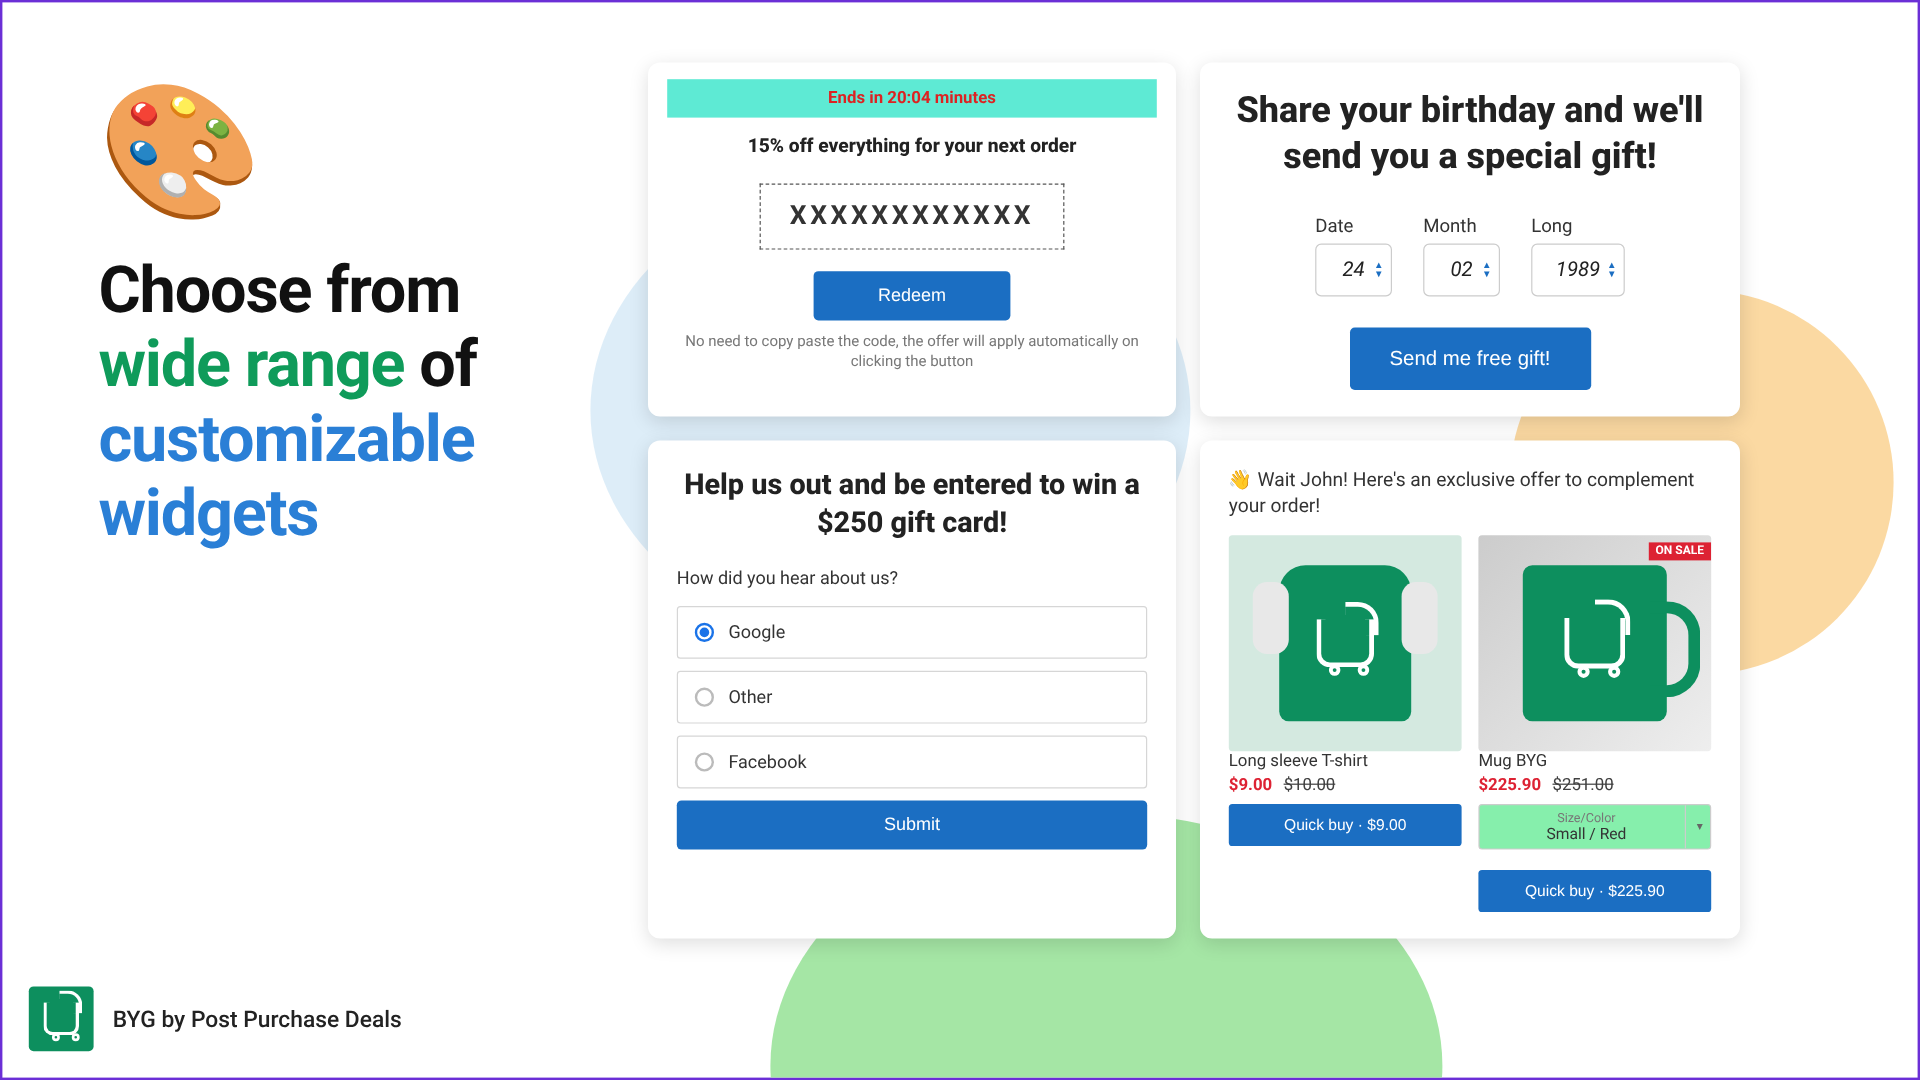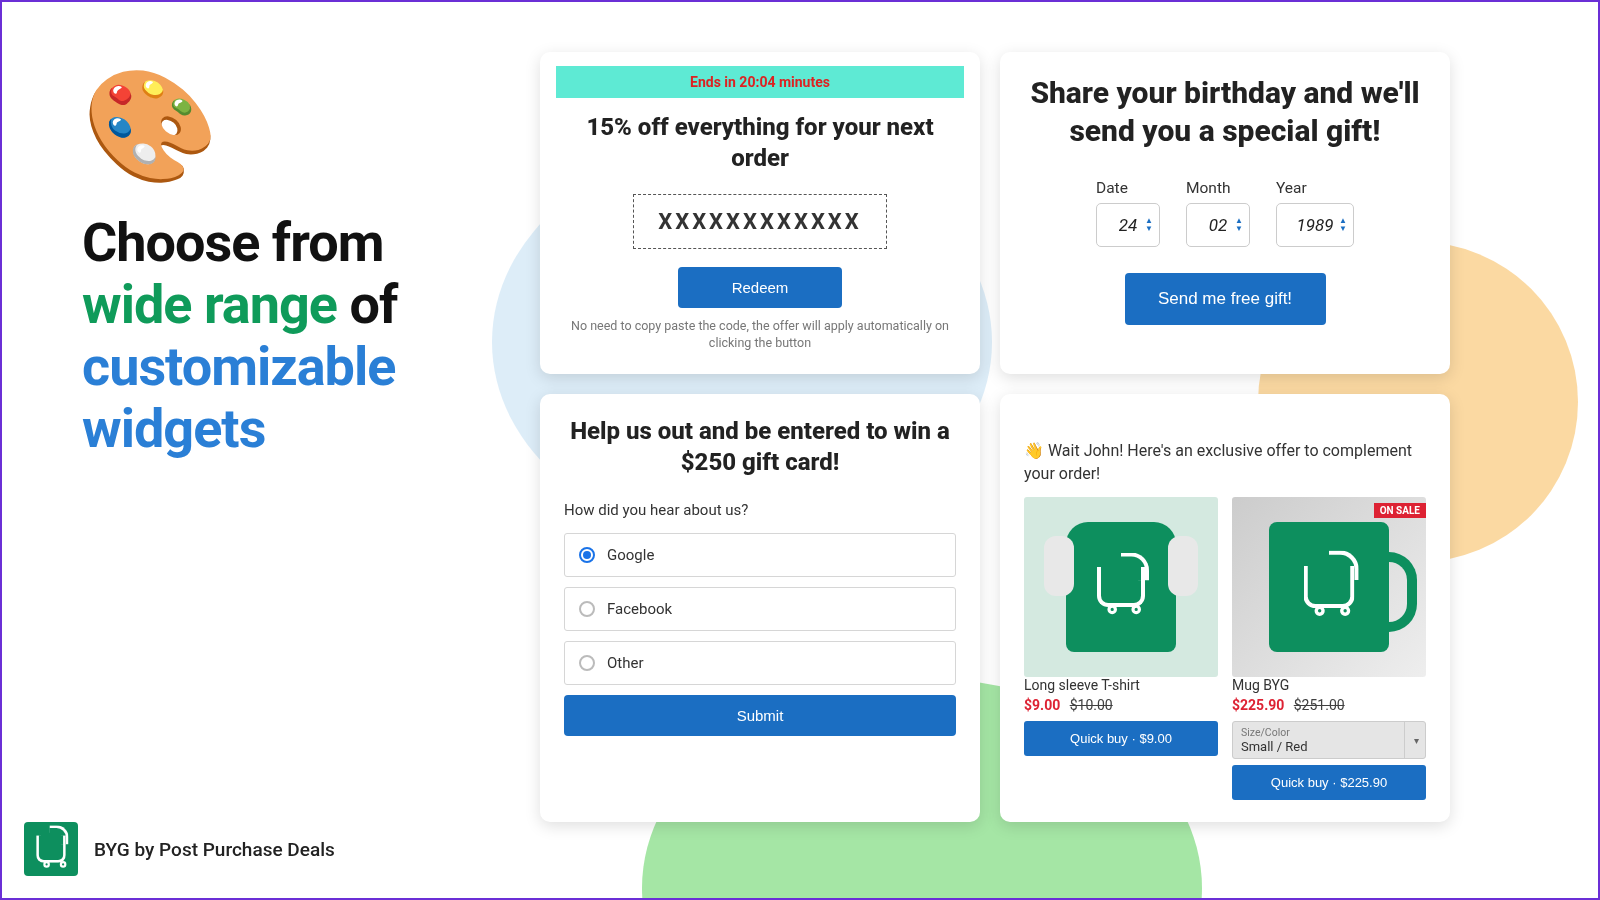--- a/index.html
+++ b/index.html
@@ -14,61 +14,61 @@
 .bg-blob-orange { position:absolute; right:20px; top:240px; width:320px; height:320px; background:#f9c97a; border-radius:50%; opacity:.7; z-index:0;}
 .bg-blob-green { position:absolute; left:640px; bottom:-200px; width:560px; height:420px; background:#8fe08f; border-radius:50%; opacity:.8; z-index:0;}
 .left-col { position:absolute; left:80px; top:70px; width:430px; z-index:2;}
 .palette-icon { font-size:110px; line-height:1; margin-bottom:30px; }
 .headline { font-size:54px; font-weight:700; line-height:1.15; color:#111; letter-spacing:-1px;}
 .headline .green { color:#0f9b5a; }
 .headline .blue { color:#2a7fd6; }
 .grid { position:absolute; left:538px; top:50px; width:910px; z-index:2; display:grid; grid-template-columns: 440px 450px; gap:20px; }
 .card { background:#fff; border-radius:10px; box-shadow:0 4px 16px rgba(0,0,0,.13); padding:22px 24px; position:relative; }
 .timer-bar { background:#5eead4; color:#d22; font-weight:700; font-size:14px; text-align:center; padding:8px 0; margin:-8px -8px 14px -8px; }
-.promo-title { font-size:24px; font-weight:800; text-align:center; color:#222; line-height:1.3; margin-bottom:20px;}
+.promo-title { font-size:16px; font-weight:800; text-align:center; color:#222; line-height:1.3; margin-bottom:20px;}
 .code-box { border:1.5px dashed #555; text-align:center; letter-spacing:3px; font-size:22px; font-weight:700; color:#333; padding:14px 8px; width:65%; margin:0 auto 18px;}
 .btn-primary { background:#1b6ec2; color:#fff; border:none; border-radius:4px; font-size:15px; font-weight:500; padding:12px 0; cursor:pointer; display:block; text-align:center;}
 .btn-redeem { width:42%; margin:12px auto 10px;}
 .disclaimer { font-size:12.5px; color:#777; text-align:center; line-height:1.35;}
 .bday-title { font-size:30px; font-weight:800; text-align:center; color:#222; line-height:1.25; margin-bottom:30px;}
 .bday-fields { display:flex; justify-content:center; gap:26px; margin-bottom:26px;}
 .bday-field label { display:block; font-size:15.5px; color:#333; margin-bottom:6px;}
 .spin-input { width:64px; height:44px; border:1px solid #ccc; border-radius:5px; display:flex; align-items:center; justify-content:center; font-size:17px; color:#222; position:relative; background:#fff;font-style:italic;}
 .spin-input.wide { width:78px; }
 .spin-arrows { position:absolute; right:6px; top:50%; transform:translateY(-50%); display:flex; flex-direction:column; font-size:8px; color:#1b6ec2; line-height:1;}
 .btn-send { width:50%; margin:0 auto; padding:16px 0; font-size:17px;}
 .survey-title { font-size:24px; font-weight:800; text-align:center; color:#222; line-height:1.3; margin-bottom:22px;}
 .survey-q { font-size:15px; color:#333; margin-bottom:14px;}
 .radio-row { border:1px solid #d6d6d6; border-radius:3px; padding:12px 14px; display:flex; align-items:center; gap:12px; margin-bottom:10px; cursor:pointer;}
 .radio-dot { width:16px; height:16px; border:2px solid #bbb; border-radius:50%; position:relative;}
 .radio-dot.checked { border-color:#1a73e8;}
 .radio-dot.checked::after { content:""; position:absolute; inset:2px; background:#1a73e8; border-radius:50%;}
 .radio-label { font-size:15px; color:#333;}
 .btn-submit { width:100%; margin-top:8px;}
-.upsell-text { font-size:16px; color:#333; line-height:1.4; margin-bottom:12px;margin-top:24px;}
+.upsell-text { font-size:16px; color:#333; line-height:1.4; margin-bottom:12px;}
 .prod-grid { display:flex; gap:14px;}
 .prod { flex:1; display:flex; flex-direction:column;}
 .prod-img { width:100%; height:180px; border-radius:3px; background:#d4e9e0; position:relative; overflow:hidden; display:flex; align-items:center; justify-content:center;}
 .prod-img .badge { position:absolute; top:6px; right:0; background:#d23; color:#fff; font-size:10px; padding:2px 6px; font-weight:700;}
 .tshirt-body { width:110px; height:130px; background:#0d8f5e; border-radius:22px 22px 8px 8px; position:relative;}
 .tshirt-body::before,.tshirt-body::after{content:"";position:absolute;top:14px;width:30px;height:60px;background:#e8e8e8;border-radius:12px;}
 .tshirt-body::before{left:-22px;} .tshirt-body::after{right:-22px;}
 .cart-logo { width:60px; height:50px; border:5px solid #fff; border-top:none; border-radius:0 0 14px 14px; position:relative;}
 .cart-logo::after{content:"";position:absolute;top:-18px;right:-10px;width:30px;height:30px;border:5px solid #fff;border-bottom:none;border-left:none;border-radius:0 22px 0 0;}
 .cart-wheels{position:absolute;bottom:-14px;left:8px;display:flex;gap:18px;}
 .cart-wheels span{width:12px;height:12px;border:4px solid #fff;border-radius:50%;}
 .mug-bg { background:linear-gradient(135deg,#ccc,#eee);}
 .mug-body { width:120px; height:130px; background:#0d8f5e; border-radius:8px; position:relative; display:flex; align-items:center; justify-content:center;}
 .mug-body::after{content:"";position:absolute;right:-28px;top:30px;width:32px;height:60px;border:10px solid #0d8f5e;border-left:none;border-radius:0 28px 28px 0;}
 .prod-name { font-size:14px; color:#333; margin:0 0 4px;}
 .price-row { font-size:14px; margin-bottom:8px;}
 .price-now { color:#d23; font-weight:700; margin-right:6px;}
 .price-old { color:#404040; text-decoration:line-through;}
 .btn-buy { width:100%; background:#1b6ec2; color:#fff; border:none; border-radius:3px; font-size:13px; padding:10px 0; cursor:pointer;}
-.variant-select { border:1px solid #ccc; border-radius:3px; padding:4px 22px 4px 8px; font-size:12px; margin-bottom:6px; position:relative; background:#e5e5e5;}
+.variant-select { border:1px solid #ccc; border-radius:3px; padding:4px 22px 4px 8px; font-size:12px; margin-bottom:17px; position:relative; background:#86efac;text-align:center;}
 .variant-select .lbl{font-size:10.5px;color:#777;display:block;}
 .variant-select .val{font-size:13px;color:#333;}
 .variant-select::after{content:"";position:absolute;right:0;top:0;bottom:0;width:20px;border-left:1px solid #ccc;}
 .variant-caret{position:absolute;right:6px;top:50%;transform:translateY(-50%);font-size:10px;color:#666;}
 .footer { position:absolute; left:22px; bottom:22px; display:flex; align-items:center; gap:16px; z-index:3;}
 .footer-logo { width:54px; height:54px; background:#0d8f5e; border-radius:4px; display:flex; align-items:center; justify-content:center;}
 .footer-logo .cart-logo{transform:scale(.55);}
 .footer-text { font-size:19px; color:#222; font-weight:500;}
 </style>
 </head>
@@ -109,44 +109,44 @@
         </div>
       </div>
       <div class="bday-field">
         <label>Month</label>
         <div class="spin-input">
           <span>02</span>
           <span class="spin-arrows">▲<br>▼</span>
         </div>
       </div>
       <div class="bday-field">
-        <label>Year</label>
+        <label>Long</label>
         <div class="spin-input wide">
           <span>1989</span>
           <span class="spin-arrows">▲<br>▼</span>
         </div>
       </div>
     </div>
     <button class="btn-primary btn-send">Send me free gift!</button>
   </div>
 
   <div class="card">
     <div class="survey-title">Help us out and be entered to win a $250 gift card!</div>
     <div class="survey-q">How did you hear about us?</div>
     <div class="radio-row">
       <span class="radio-dot checked"></span>
       <span class="radio-label">Google</span>
     </div>
     <div class="radio-row">
       <span class="radio-dot"></span>
-      <span class="radio-label">Facebook</span>
+      <span class="radio-label">Other</span>
     </div>
     <div class="radio-row">
       <span class="radio-dot"></span>
-      <span class="radio-label">Other</span>
+      <span class="radio-label">Facebook</span>
     </div>
     <button class="btn-primary btn-submit">Submit</button>
   </div>
 
   <div class="card">
     <div class="upsell-text">👋 Wait John! Here's an exclusive offer to complement your order!</div>
     <div class="prod-grid">
       <div class="prod">
         <div class="prod-img">
           <div class="tshirt-body">

